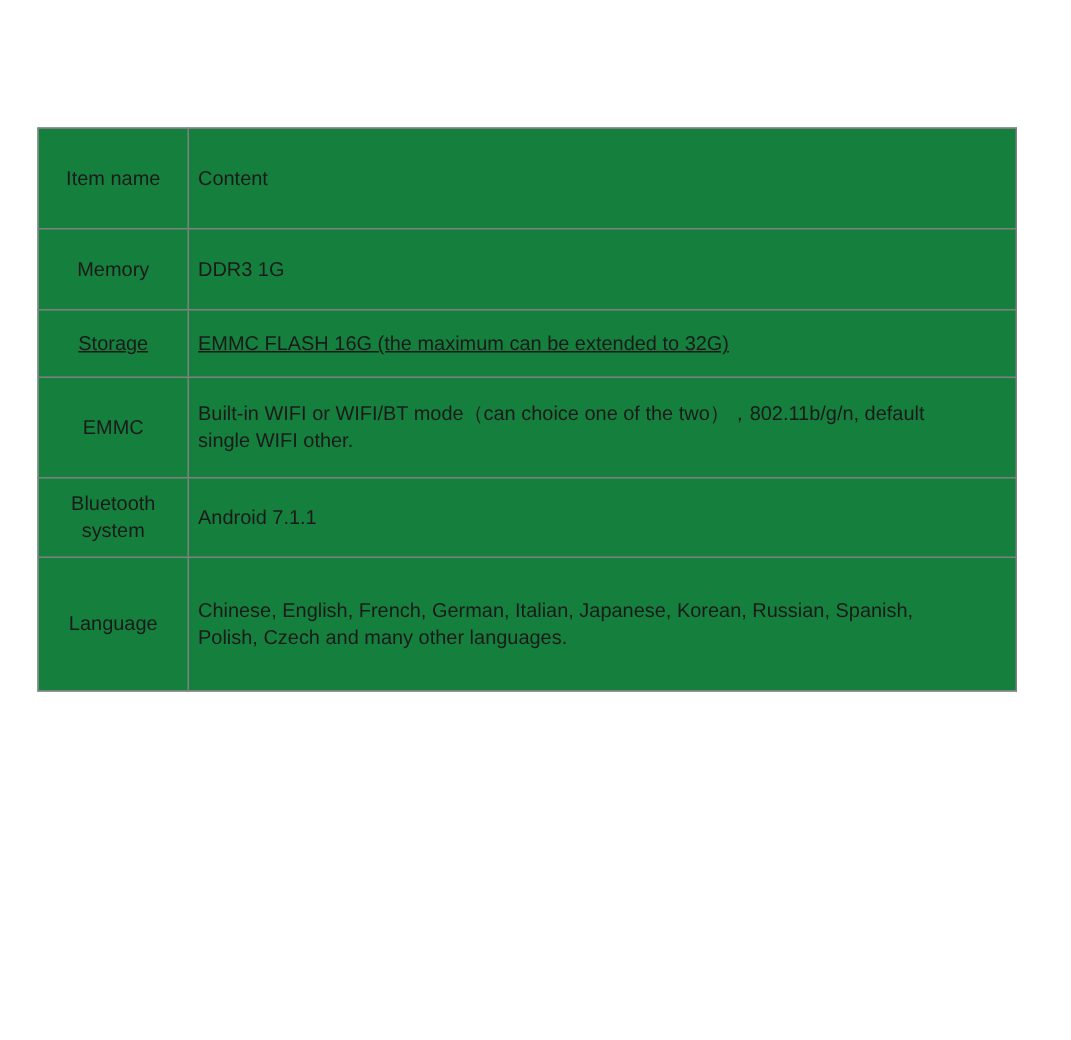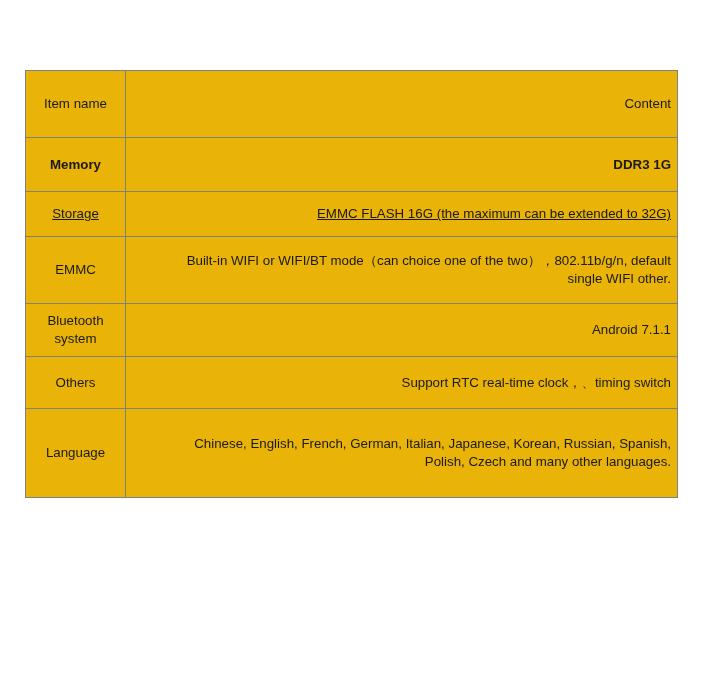--- a/index.html
+++ b/index.html
@@ -20,47 +20,48 @@
     left: 25px;
     top: 70px;
     width: 652px;
     height: 580px;
   }
 
   table.spec-table {
     width: 652px;
     border-collapse: collapse;
     table-layout: fixed;
-    background: #eab308;
+    background: #15803d;
+    margin-top: 15px;
   }
 
   table.spec-table td {
     border: 1px solid #808080;
     font-size: 13.3px;
     color: #1a1a1a;
     line-height: 1.33;
     padding: 4px 6px;
     vertical-align: middle;
     box-sizing: border-box;
   }
 
   td.item-cell {
     width: 100px;
     text-align: center;
   }
 
   td.content-cell {
     width: 552px;
-    text-align: right;
+    text-align: left;
   }
 
   
   tr.r-header td { height: 67px; }
   tr.r-cpu    td { height: 54px; }
-  tr.r-mem    td { height: 54px; font-weight: bold; }
+  tr.r-mem    td { height: 54px; }
   tr.r-sto    td { height: 45px; text-decoration: underline; }
   tr.r-gpu    td { height: 50px; }
   tr.r-wifi   td { height: 67px; }
   tr.r-bt     td { height: 49px; }
   tr.r-os     td { height: 53px; }
   tr.r-oth    td { height: 52px; }
   tr.r-lang   td { height: 89px; }
 
   .content-cell .line { display: block; }
   .nowrap-cell { white-space: nowrap; }
@@ -96,24 +97,20 @@
           <span class="line">single WIFI other.</span>
         </td>
       </tr>
 
 
       <tr class="r-os">
         <td class="item-cell">Bluetooth system</td>
         <td class="content-cell">Android 7.1.1</td>
       </tr>
 
-      <tr class="r-oth">
-        <td class="item-cell">Others</td>
-        <td class="content-cell nowrap-cell">Support RTC real-time clock，、timing switch</td>
-      </tr>
 
       <tr class="r-lang">
         <td class="item-cell">Language</td>
         <td class="content-cell">
           <span class="line">Chinese, English, French, German, Italian, Japanese, Korean, Russian, Spanish,</span>
           <span class="line">Polish, Czech and many other languages.</span>
         </td>
       </tr>
 
     </tbody>

